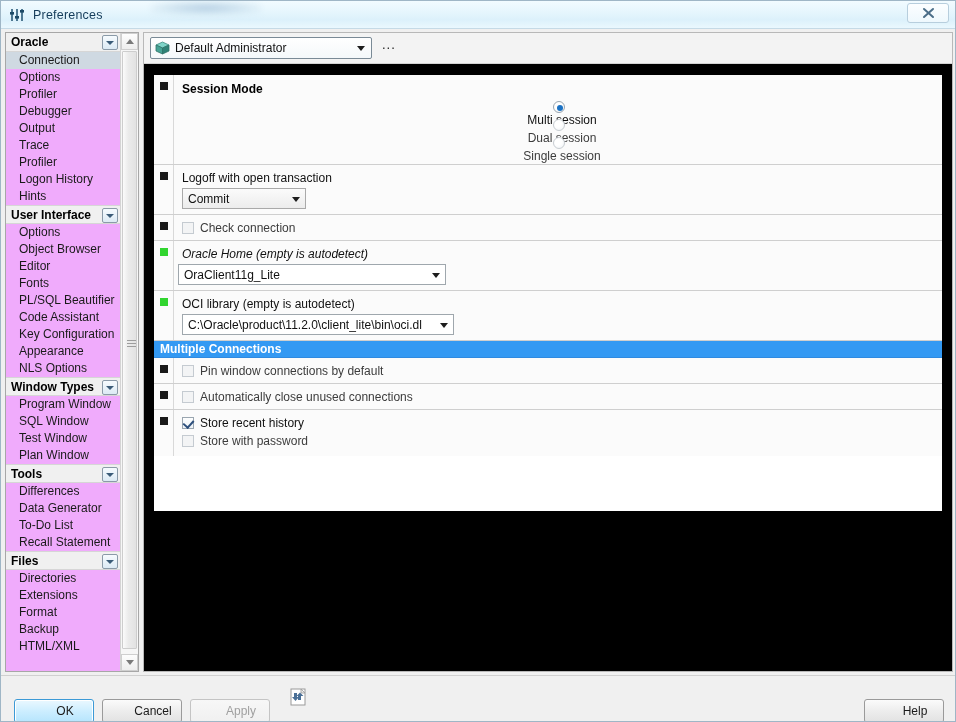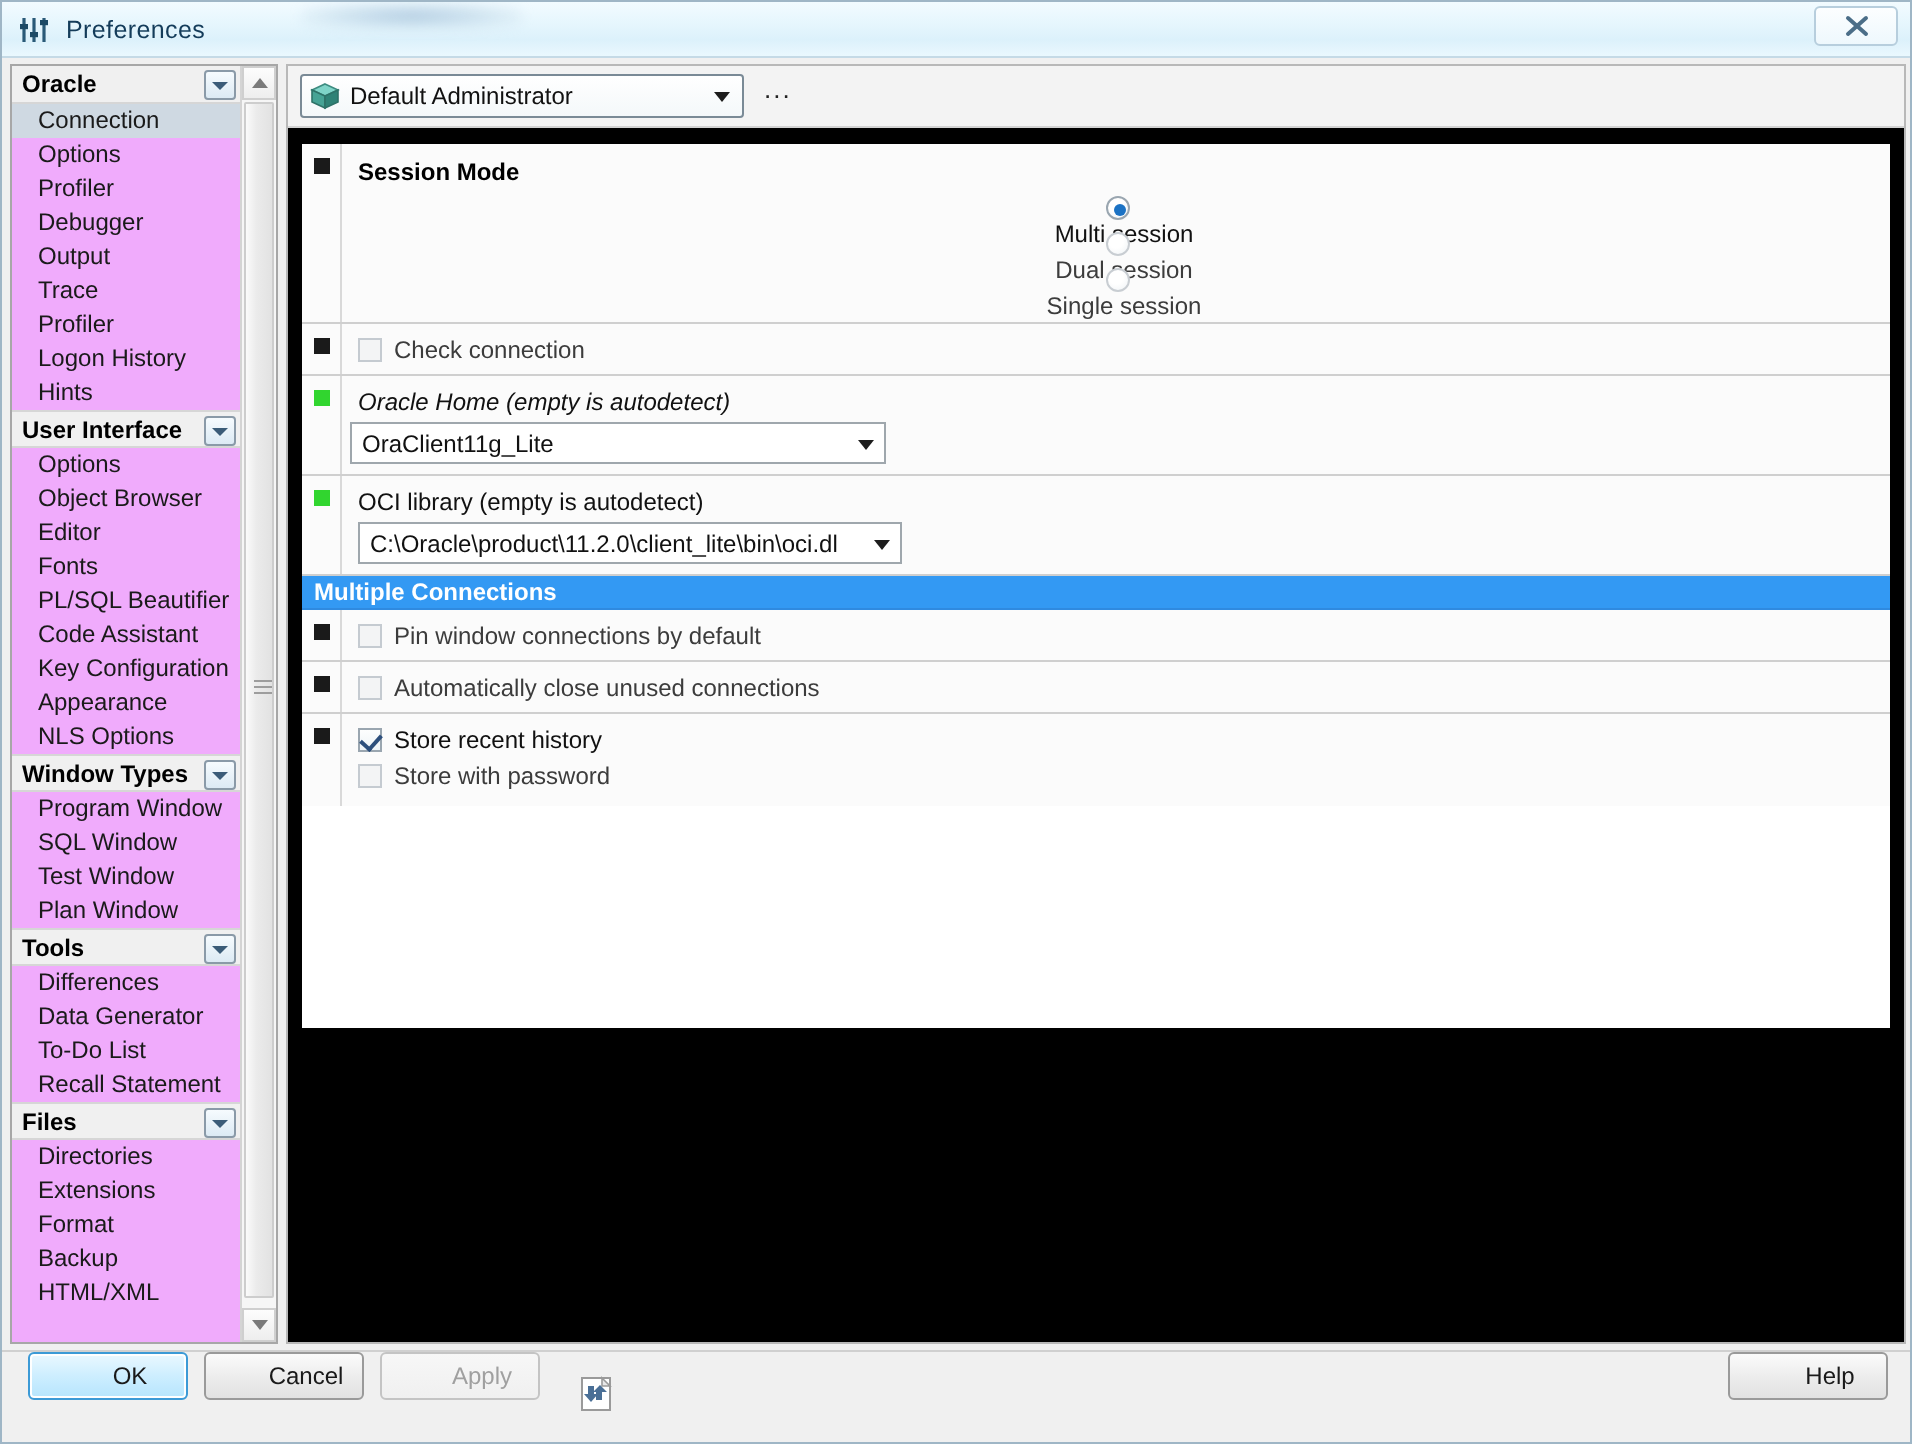--- a/index.html
+++ b/index.html
@@ -133,21 +133,21 @@
   #profile-combo .pbtn .car {
     width:0;height:0;border-left:4px solid transparent;border-right:4px solid transparent;border-top:5px solid #1d1d1d;
   }
   #ellipsis-btn {
     margin-left: 10px; font-size: 13px; color: #222; letter-spacing: 1px;
     line-height: 10px; padding-bottom: 6px;
   }
 
   #settings {
     position: absolute; left: 4px; top: 36px; width: 800px; height: 448px;
-    border: 3px solid #000000; background: #ffffff;
+    border: 6px solid #000000; background: #ffffff;
   }
   .row {
     position: relative; border-bottom: 1px solid #cfcfcf;
     background: #fbfbfb; padding-left: 24px;
   }
   .row:last-child { border-bottom: none; }
   .mark {
     position: absolute; left: 6px; top: 7px; width: 8px; height: 8px;
     background: #1a1a1a;
   }
@@ -204,21 +204,21 @@
     height: 17px; line-height: 17px; padding-left: 6px;
     border-bottom: 1px solid #2f8ae0;
   }
 
   
   #footer {
     position: absolute; left: 0; bottom: 0; width: 956px; height: 46px;
     background: #f0f0f0; border-top: 1px solid #d0d0d0;
   }
   .btn {
-    position: absolute; top: 0; height: 24px;
+    position: absolute; top: 23px; height: 24px;
     border: 1px solid #9a9a9a; border-radius: 3px;
     background: linear-gradient(180deg,#fbfbfb,#ededed 50%,#e2e2e2);
     font-size: 12px; color: #1a1a1a;
     display: flex; align-items: center; justify-content: center; padding-left: 22px;
   }
   .btn.primary {
     border: 1px solid #3c9ad6;
     background: linear-gradient(180deg,#eaf8ff,#cdeeff 50%,#b6e5fd);
     box-shadow: 0 0 0 1px #ffffff inset;
   }
@@ -381,20 +381,31 @@
         <div class="radio-line">
           <span class="radio off"></span>
           <span class="lbl-dim">Dual session</span>
         </div>
         <div class="radio-line">
           <span class="radio off"></span>
           <span class="lbl-dim">Single session</span>
         </div>
       </div>
 
+      <div class="row" style="height:50px;padding-top:6px;">
+        <span class="mark"></span>
+        <span class="vsep"></span>
+        <div class="lbl" style="padding-left:4px;height:17px;">Logoff with open transaction</div>
+        <div class="combo flat" style="margin-left:4px;width:124px;">
+          <span>Commit</span>
+          <span class="cbtn">
+              <span class="car"></span>
+            </span>
+        </div>
+      </div>
 
       <div class="row" style="height:26px;padding-top:4px;">
         <span class="mark"></span>
         <span class="vsep"></span>
         <div class="chk-line">
           <span class="chk dim"></span>
           <span class="lbl-dim">Check connection</span>
         </div>
       </div>
 

